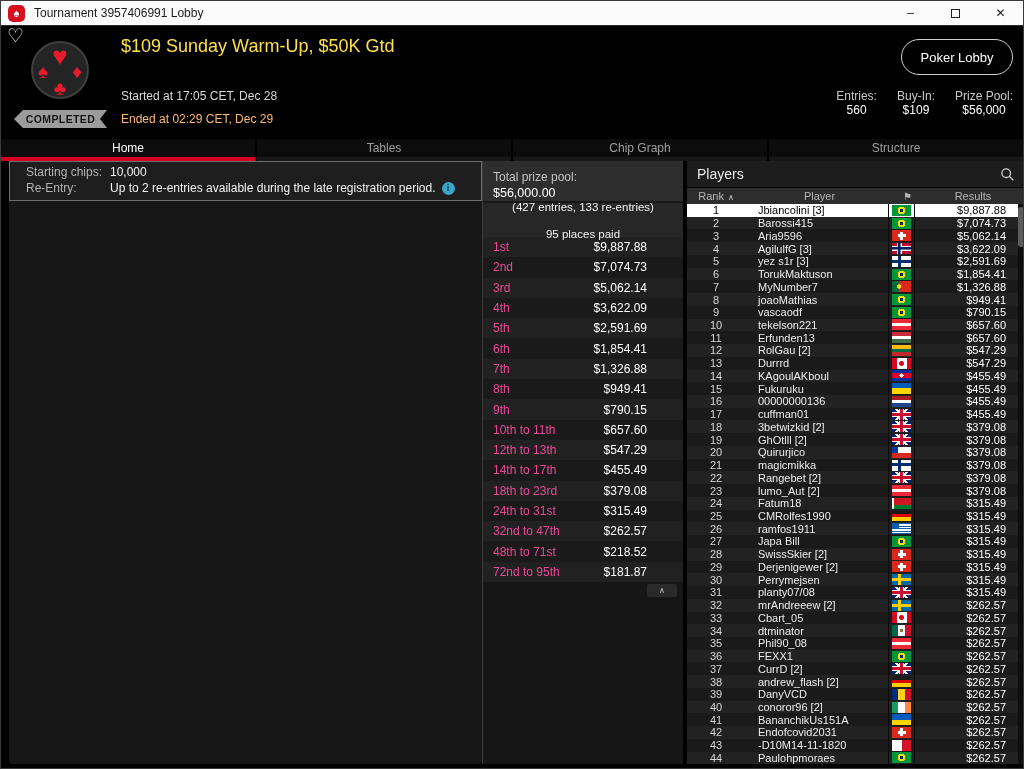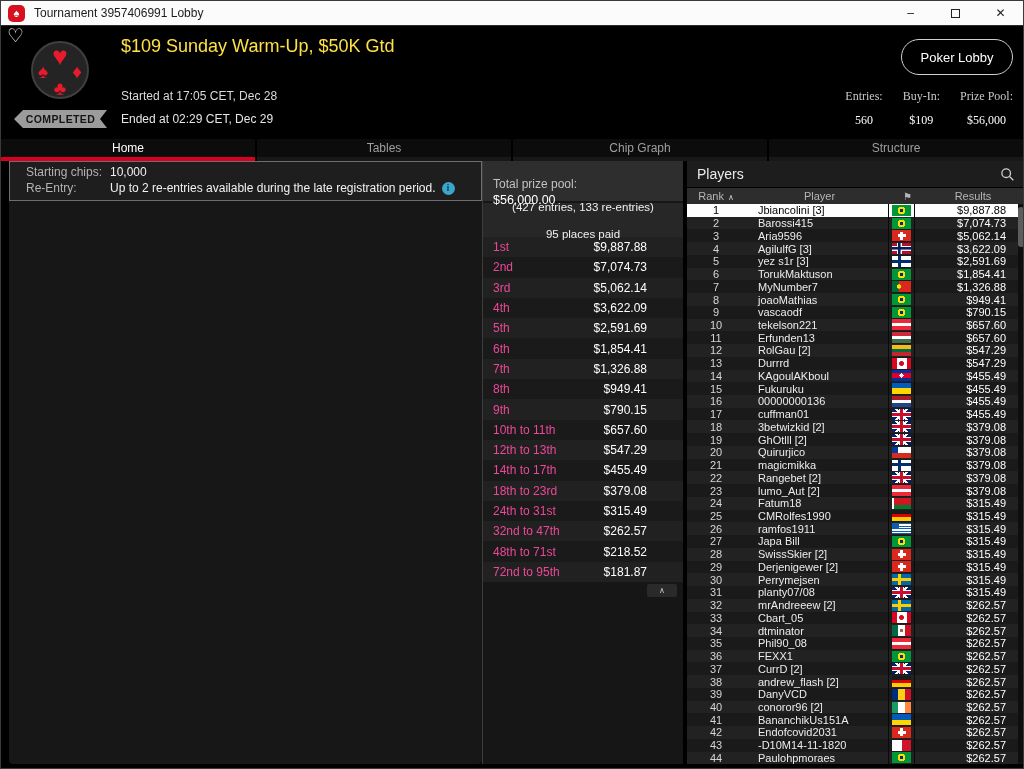--- a/index.html
+++ b/index.html
@@ -20,47 +20,47 @@
   .fav{position:absolute;left:6px;top:0px;font-size:19px;color:#ededed;line-height:1;}
   .tourney-icon{position:absolute;left:30px;top:15px;width:58px;height:58px;border-radius:50%;
                 background:#242424;border:2px solid #3f3f3f;}
   .suit{position:absolute;color:#e81b2d;line-height:1;}
   .suit.h{font-size:26px;left:50%;top:0;transform:translateX(-50%);}
   .suit.s{font-size:19px;left:5px;top:19px;}
   .suit.d{font-size:19px;right:5px;top:19px;}
   .suit.c{font-size:19px;left:50%;bottom:-1px;transform:translateX(-50%);}
   .h-title{position:absolute;left:120px;top:10px;font-size:18px;color:#fde047;}
   .h-start{position:absolute;left:120px;top:63px;font-size:12px;color:#dadada;}
-  .h-end{position:absolute;left:120px;top:86px;font-size:12px;color:#e5e5e5;}
+  .h-end{position:absolute;left:120px;top:86px;font-size:12px;color:#fdba74;}
   .badge{position:absolute;left:13px;top:84px;width:93px;height:18px;background:#9c9c9c;color:#151515;
          font-size:10.5px;font-weight:bold;letter-spacing:.4px;display:flex;align-items:center;justify-content:center;
          clip-path:polygon(0 50%,9px 0,100% 0,calc(100% - 7px) 50%,100% 100%,9px 100%);}
   .lobby-btn{position:absolute;right:10px;top:13px;width:112px;height:36px;border:1px solid #cfcfcf;
              border-radius:18px;color:#fff;font-size:13px;background:transparent;
              display:flex;align-items:center;justify-content:center;cursor:pointer;}
   .stats{position:absolute;right:10px;top:63px;display:flex;gap:20px;}
-  .stat{display:flex;flex-direction:column;align-items:center;gap:9px;font-family:Liberation Serif, serif;}
+  .stat{display:flex;flex-direction:column;align-items:center;}
   .stat .lab{font-size:12px;color:#c9c9c9;}
   .stat .val{font-size:12px;color:#fff;}
   
   .tabsbar{position:absolute;top:138px;left:0;width:100%;height:22px;display:flex;gap:2px;background:#000;}
   .tab{flex:1;display:flex;align-items:center;justify-content:center;font-size:12px;color:#9f9f9f;
        background:#0c0c0c;border-bottom:4px solid #181818;cursor:pointer;}
   .tab.active{color:#fff;border-bottom-color:#d70022;}
   
   .left-panel{position:absolute;left:8px;top:160px;width:473px;height:603px;background:#171717;border-radius:0 0 4px 4px;}
   .info-box{border:1px solid #6e6e6e;background:#1e1e1e;padding:2px 16px 4px;display:flex;flex-direction:column;}
   .info-row{display:flex;align-items:center;font-size:12px;line-height:16px;}
   .info-row .lab{width:84px;color:#b3b3b3;flex:none;}
   .info-row .val{color:#f2f2f2;}
   .info-icon{width:13px;height:13px;border-radius:50%;background:#3ba6c9;color:#06323f;font-size:9px;
              font-weight:bold;display:inline-flex;align-items:center;justify-content:center;margin-left:6px;flex:none;}
   
   .mid-panel{position:absolute;left:481px;top:160px;width:201px;height:603px;background:#161616;border-left:1px solid #3d3d3d;}
-  .prize-header{height:40px;background:#2e2e2e;padding:16px 10px;}
+  .prize-header{height:40px;background:#2e2e2e;padding:9px 10px;}
   .prize-header .lab{display:block;font-size:12px;color:#c2c2c2;}
   .prize-header .val{display:block;font-size:12.5px;color:#fff;margin-top:2px;}
   .prize-entries{margin-top:2px;height:34px;background:#272727;display:flex;flex-direction:column;
                  align-items:center;justify-content:center;gap:15px;font-size:11.5px;color:#f0f0f0;}
   .payout-row{height:20.3px;display:flex;align-items:center;font-size:12px;padding:0 36px 0 10px;}
   .payout-row:nth-child(odd){background:#212121;}
   .payout-row:nth-child(even){background:#1a1a1a;}
   .payout-row .place{flex:1;color:#ec4899;}
   .payout-row .amt{color:#fff;}
   .collapse-btn{width:30px;height:13px;background:#2a2a2a;color:#c9c9c9;border-radius:2px;

